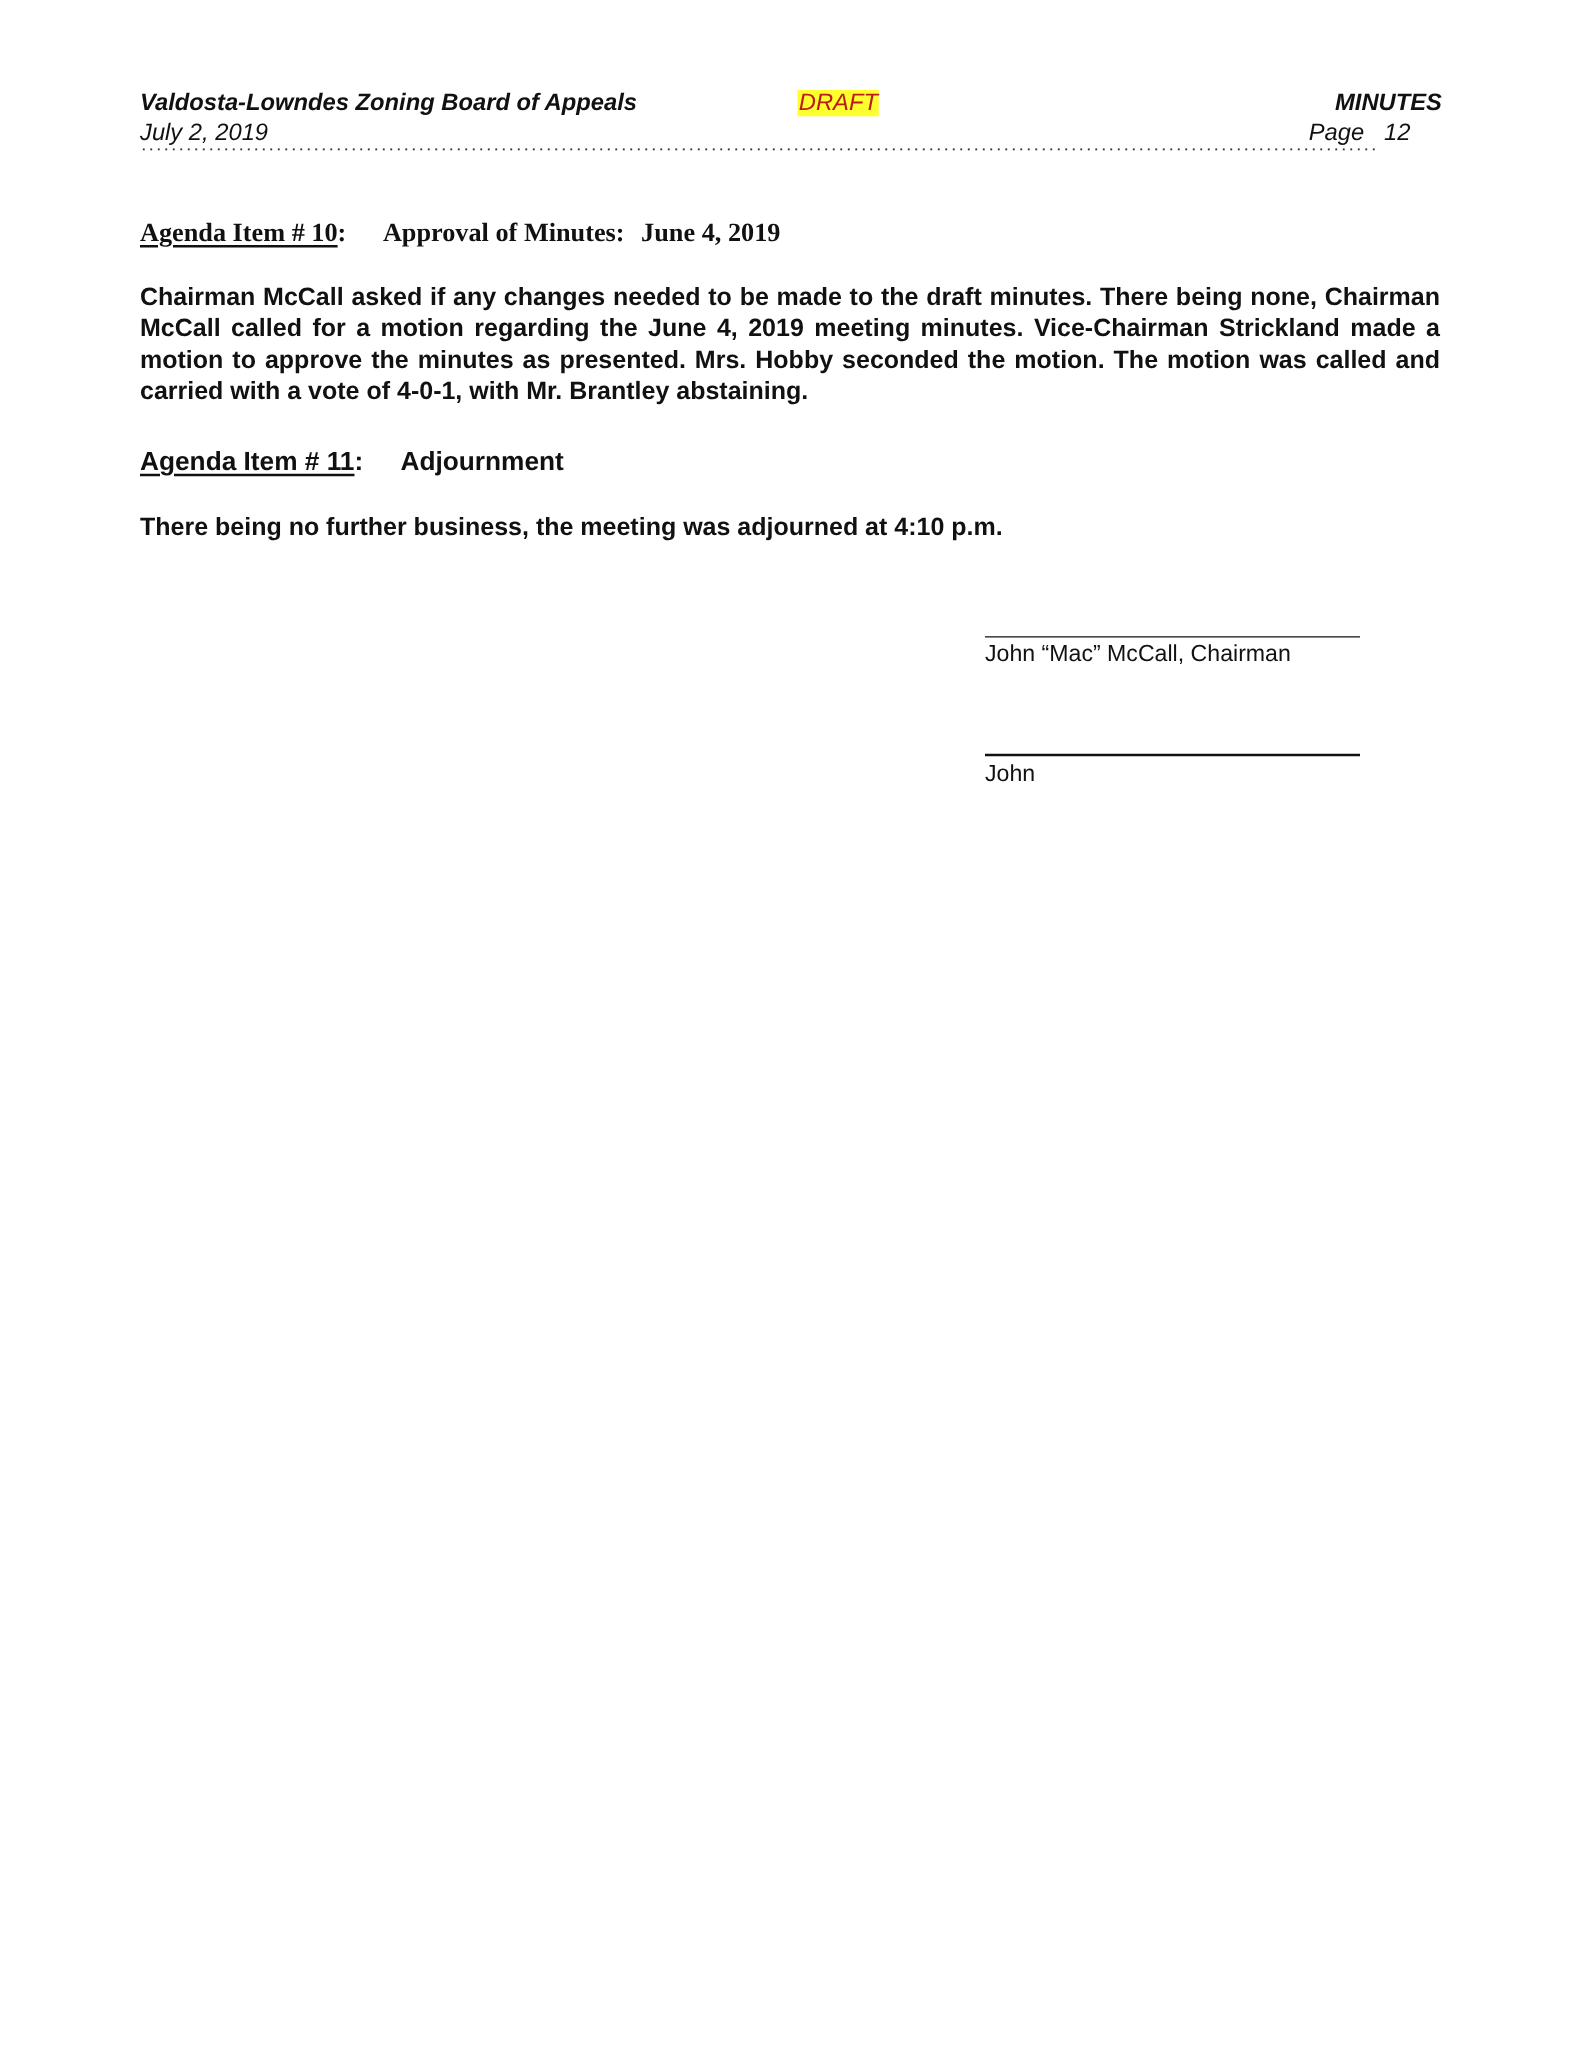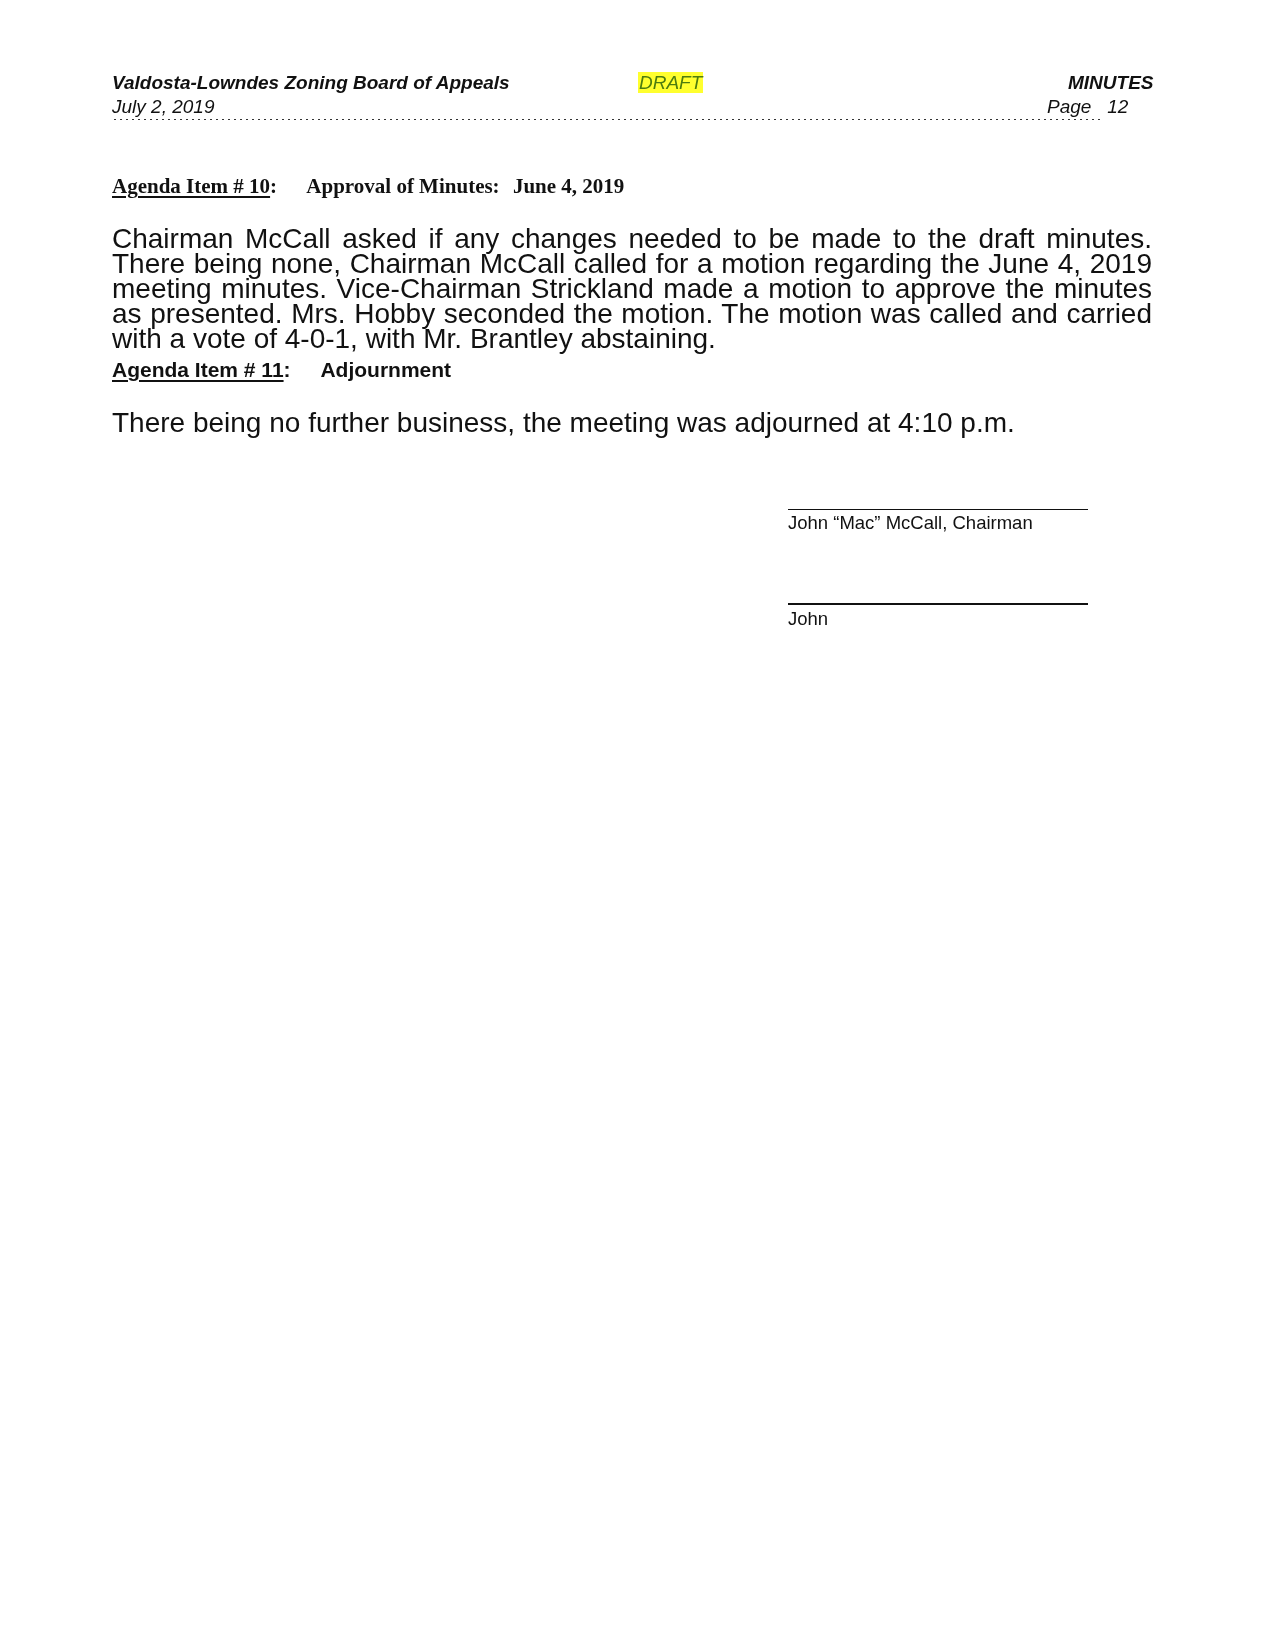--- a/index.html
+++ b/index.html
@@ -1,27 +1,27 @@
 <!DOCTYPE html>
 <html><head>
 <meta charset="utf-8">
 <style>
   html, body { margin: 0; padding: 0; background: #ffffff; }
   body { width: 1275px; height: 1651px; position: relative; overflow: hidden;
          font-family: "Liberation Sans", sans-serif; color: #111; }
   .abs { position: absolute; white-space: nowrap; }
   .hdr { font-size: 19px; font-style: italic; }
   .bold { font-weight: bold; }
-  .draft { background: #ffff2e; color: #4d7c0f; padding: 0 1px; }
+  .draft { background: #ffff2e; color: #b91c1c; padding: 0 1px; }
   .dots { left: 112px; top: 118px; width: 990px; height: 3px;
           background-image: radial-gradient(circle, #333 0.9px, transparent 1.1px);
           background-size: 6px 3px; background-repeat: repeat-x; }
   .heading { font-size: 21px; font-weight: bold; }
   .heading u { text-decoration: underline; text-decoration-thickness: 2px; text-underline-offset: 3px; }
-  .para { font-size: 28px; line-height: 25px; text-align: justify; text-align-last: left; white-space: normal; }
+  .para { font-size: 20px; line-height: 25px; text-align: justify; text-align-last: left; white-space: normal; font-weight: bold; }
   .sigline { height: 0; border-top: 1.5px solid #111; }
   .sigline.thick { border-top-width: 2.5px; }
   .sig { font-size: 18.5px; }
 </style>
 </head>
 <body>
 
 <div class="abs hdr bold" style="left:112px; top:72px;">Valdosta-Lowndes Zoning Board of Appeals</div>
 <div class="abs hdr" style="left:638px; top:72px;"><span class="draft">DRAFT</span></div>
 <div class="abs hdr bold" style="left:1040px; top:72px;margin-left:28px;">MINUTES</div>

